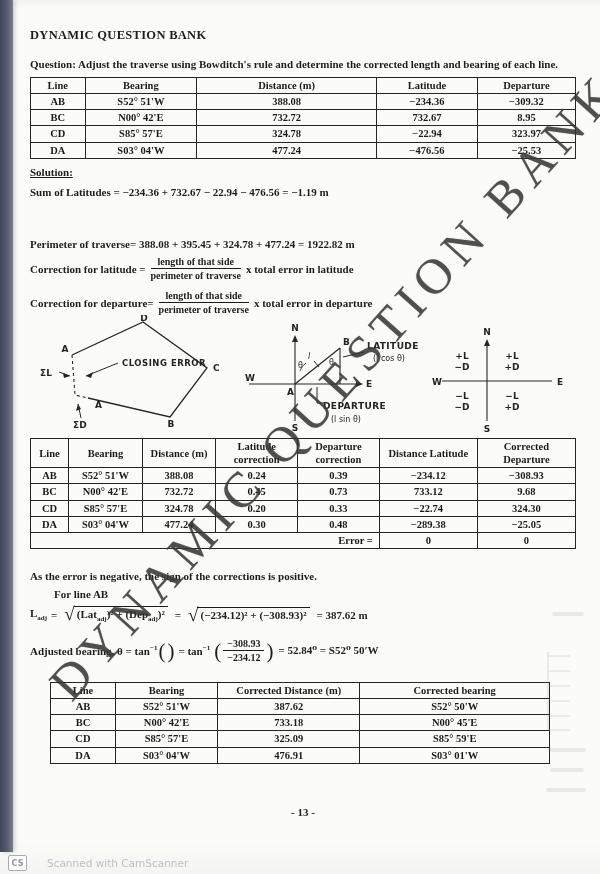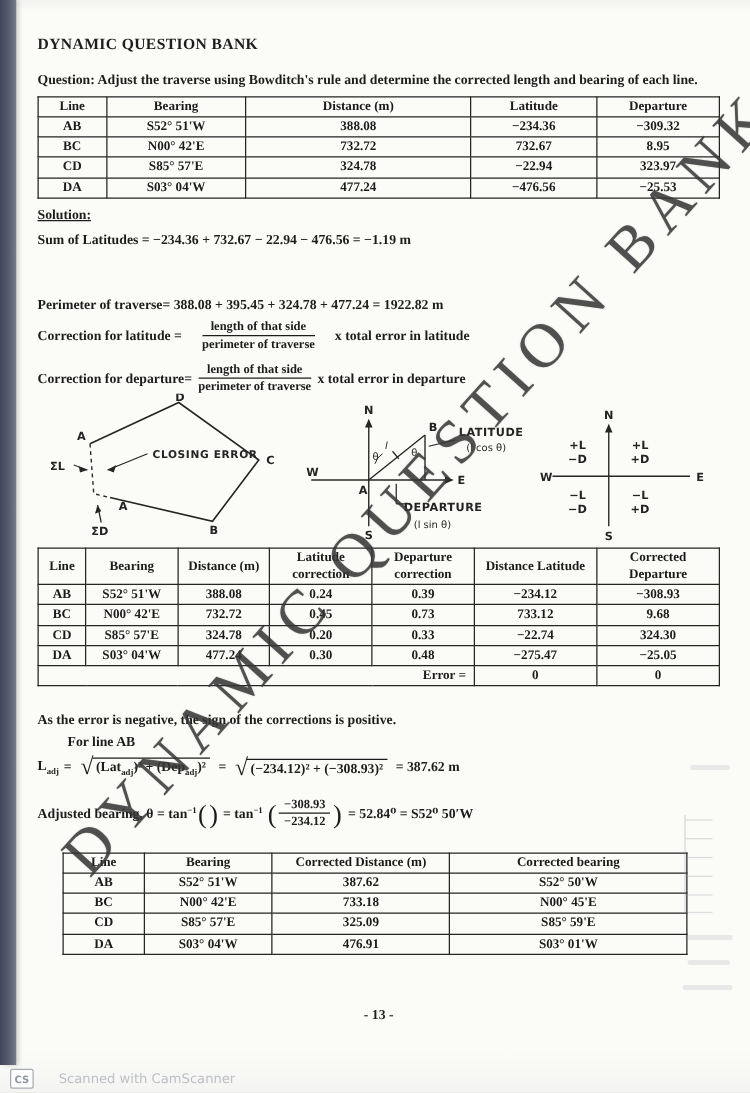--- a/index.html
+++ b/index.html
@@ -92,21 +92,21 @@
             <td>−25.53</td>
       </tr>
     </tbody>
       </table>
   </div>
 
   <div class="abs bodyline b ul" style="left:30px;top:166px;">Solution:</div>
   <div class="abs bodyline" style="left:30px;top:186px;">Sum of Latitudes = −234.36 + 732.67 − 22.94 − 476.56 = −1.19 m</div>
   <div class="abs bodyline" style="left:30px;top:238px;">Perimeter of traverse= 388.08 + 395.45 + 324.78 + 477.24 = 1922.82 m</div>
 
-  <div class="abs formline" style="left:30px;top:256px;gap:11px;">
+  <div class="abs formline" style="left:30px;top:256px;">
     <span>Correction for latitude =</span>
     <span class="frac">
         <span class="num">length of that side</span>
         <span class="den">perimeter of traverse</span>
       </span>
     <span>x total error in latitude</span>
   </div>
   <div class="abs formline" style="left:30px;top:290px;">
     <span>Correction for departure=</span>
     <span class="frac">
@@ -229,21 +229,21 @@
             <td>0.33</td>
             <td>−22.74</td>
             <td>324.30</td>
       </tr>
       <tr>
         <td>DA</td>
             <td>S03° 04'W</td>
             <td>477.24</td>
             <td>0.30</td>
             <td>0.48</td>
-            <td>−275.47</td>
+            <td>−289.38</td>
             <td>−25.05</td>
       </tr>
       <tr>
         <td colspan="5" class="err-cell">Error =</td>
         <td>0</td>
         <td>0</td>
       </tr>
     </tbody>
       </table>
   </div>

